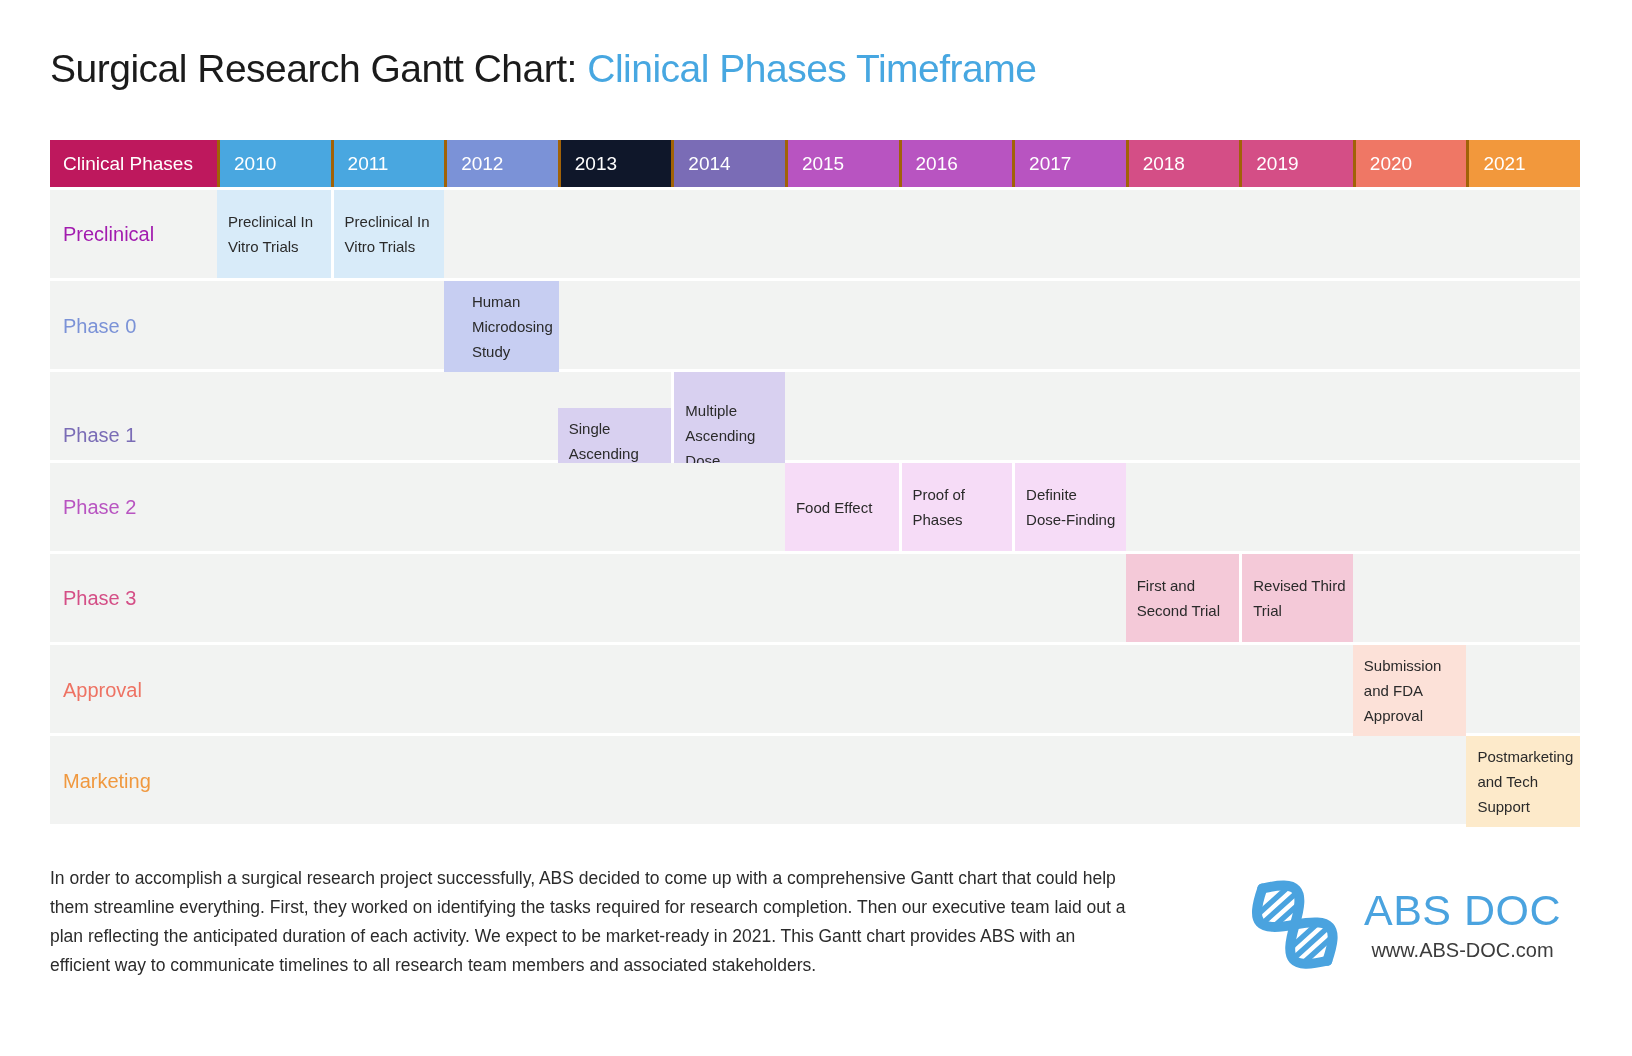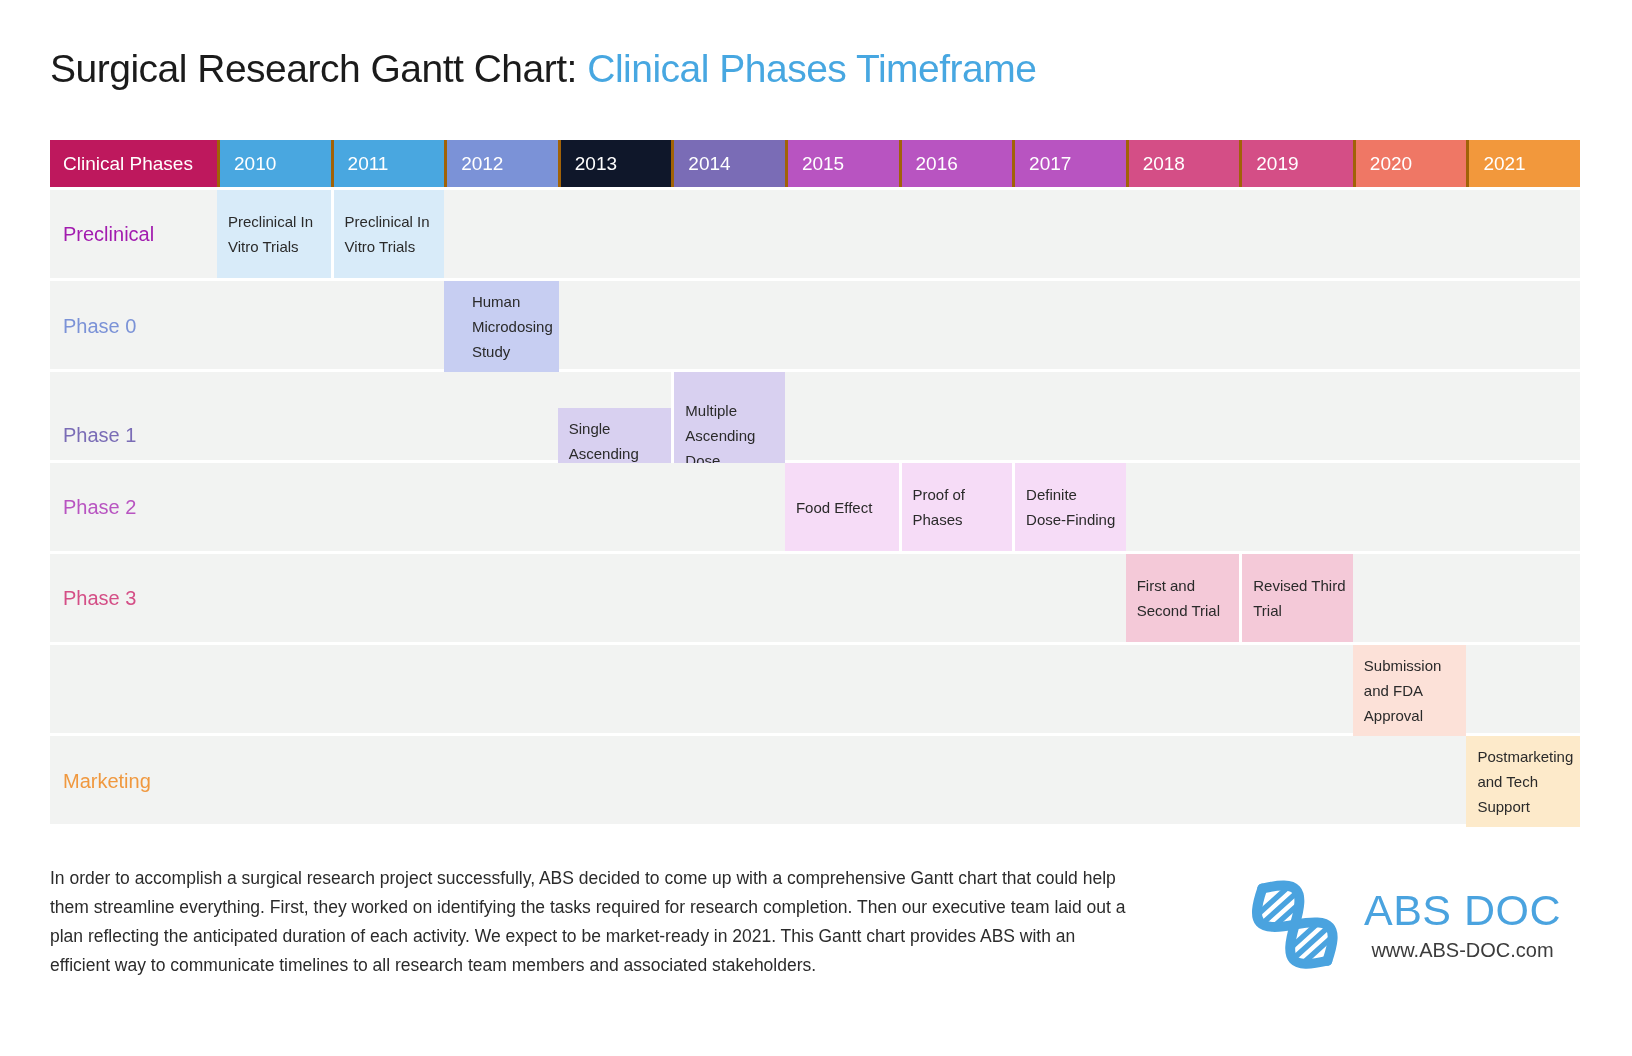--- a/index.html
+++ b/index.html
@@ -95,20 +95,21 @@
           <div class="g-bar" style="grid-column: 7; background: rgb(246, 220, 247);">Food Effect</div>
           <div class="g-bar sep" style="grid-column: 8; background: rgb(246, 220, 247);">Proof of Phases</div>
           <div class="g-bar sep" style="grid-column: 9; background: rgb(246, 220, 247);">Definite Dose-Finding</div>
         </div>
         <div class="g-row g-body-row">
           <div class="g-label" style="color: rgb(212, 78, 134);">Phase 3</div>
           <div class="g-bar" style="grid-column: 10; background: rgb(244, 201, 216);">First and Second Trial</div>
           <div class="g-bar sep" style="grid-column: 11; background: rgb(244, 201, 216);">Revised Third Trial</div>
         </div>
         <div class="g-row g-body-row">
+          <div class="g-label" style="color: rgb(238, 114, 99);">Approval</div>
           <div class="g-bar" style="grid-column: 12; background: rgb(252, 225, 216);">Submission and FDA Approval</div>
         </div>
         <div class="g-row g-body-row">
           <div class="g-label" style="color: rgb(240, 152, 63);">Marketing</div>
           <div class="g-bar" style="grid-column: 13; background: rgb(253, 234, 202);">Postmarketing and Tech Support</div>
         </div>
       </div>
   </div>
 
   <div class="footer">

